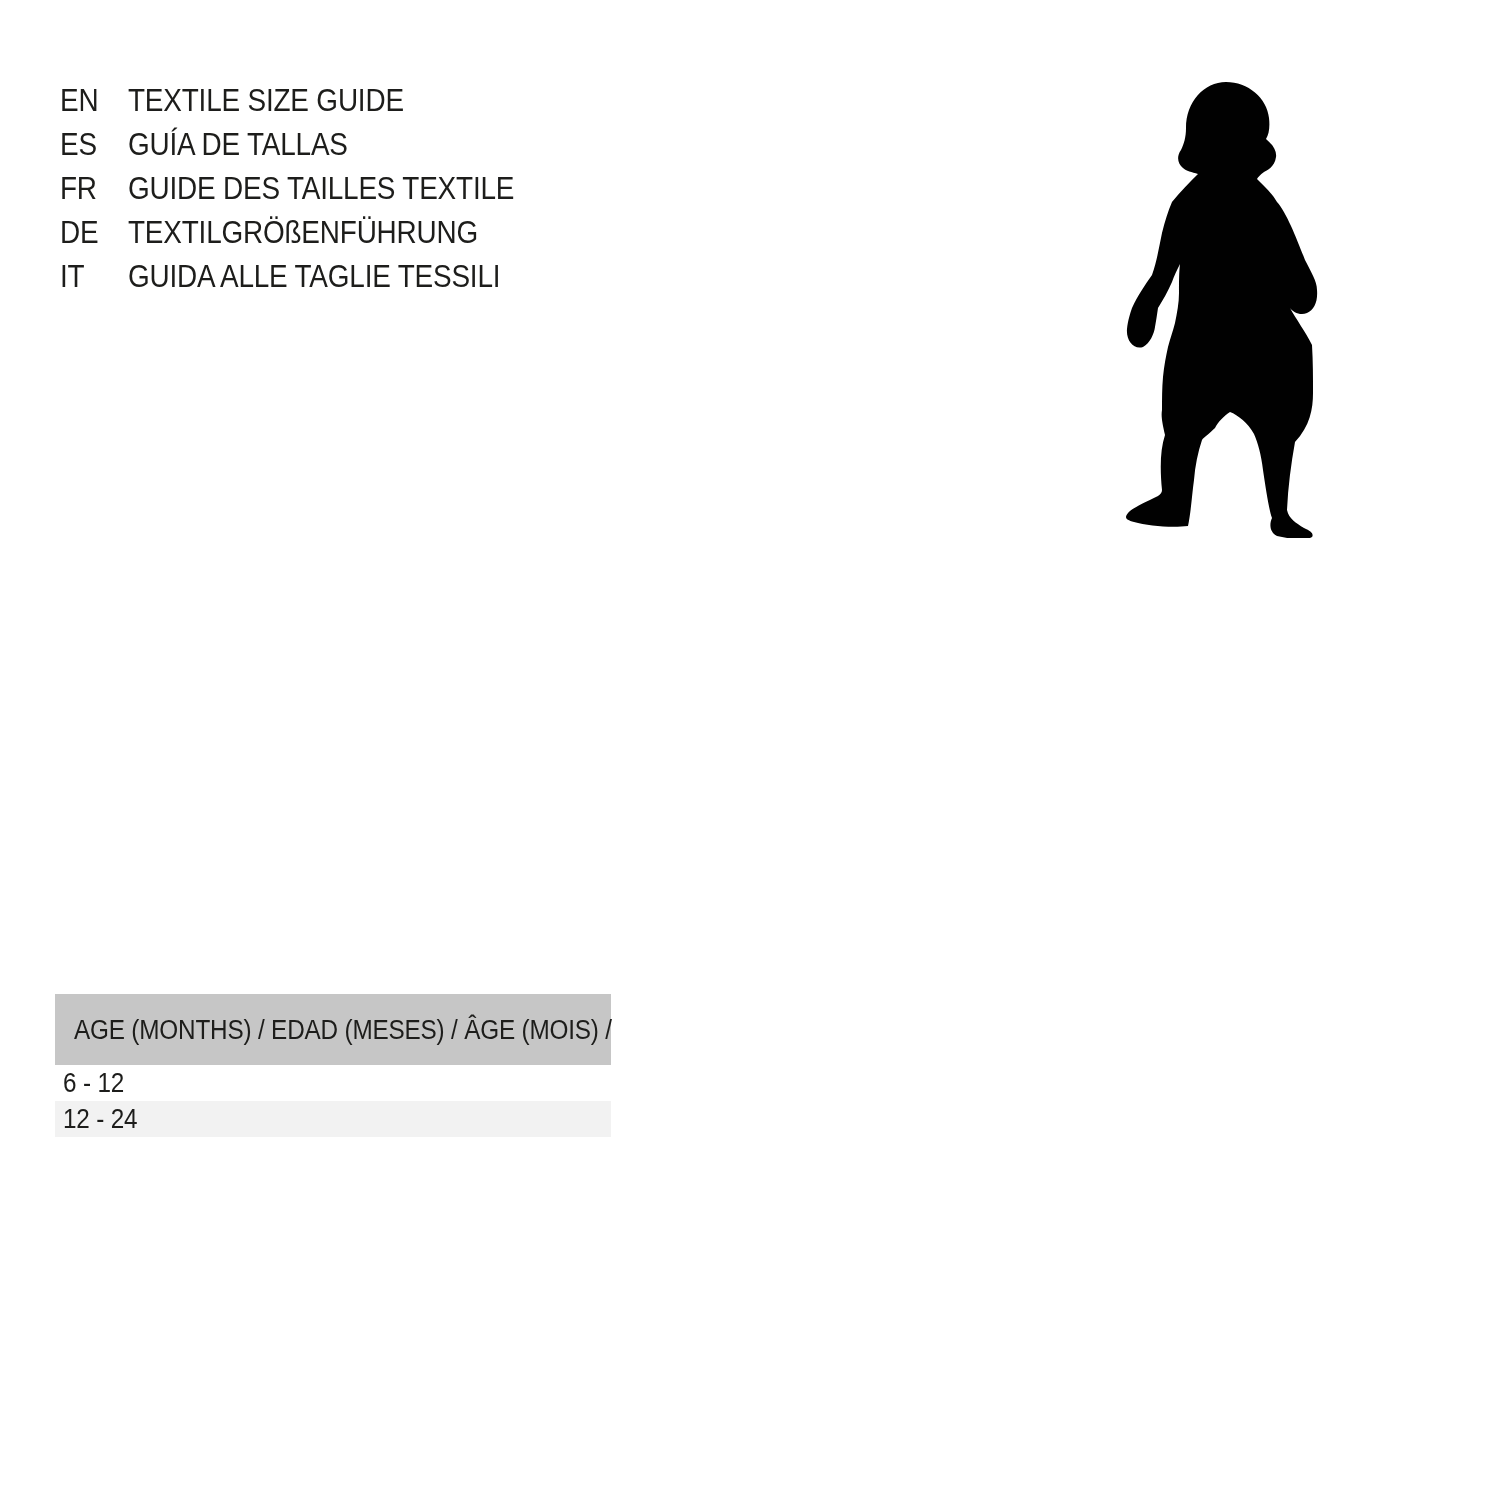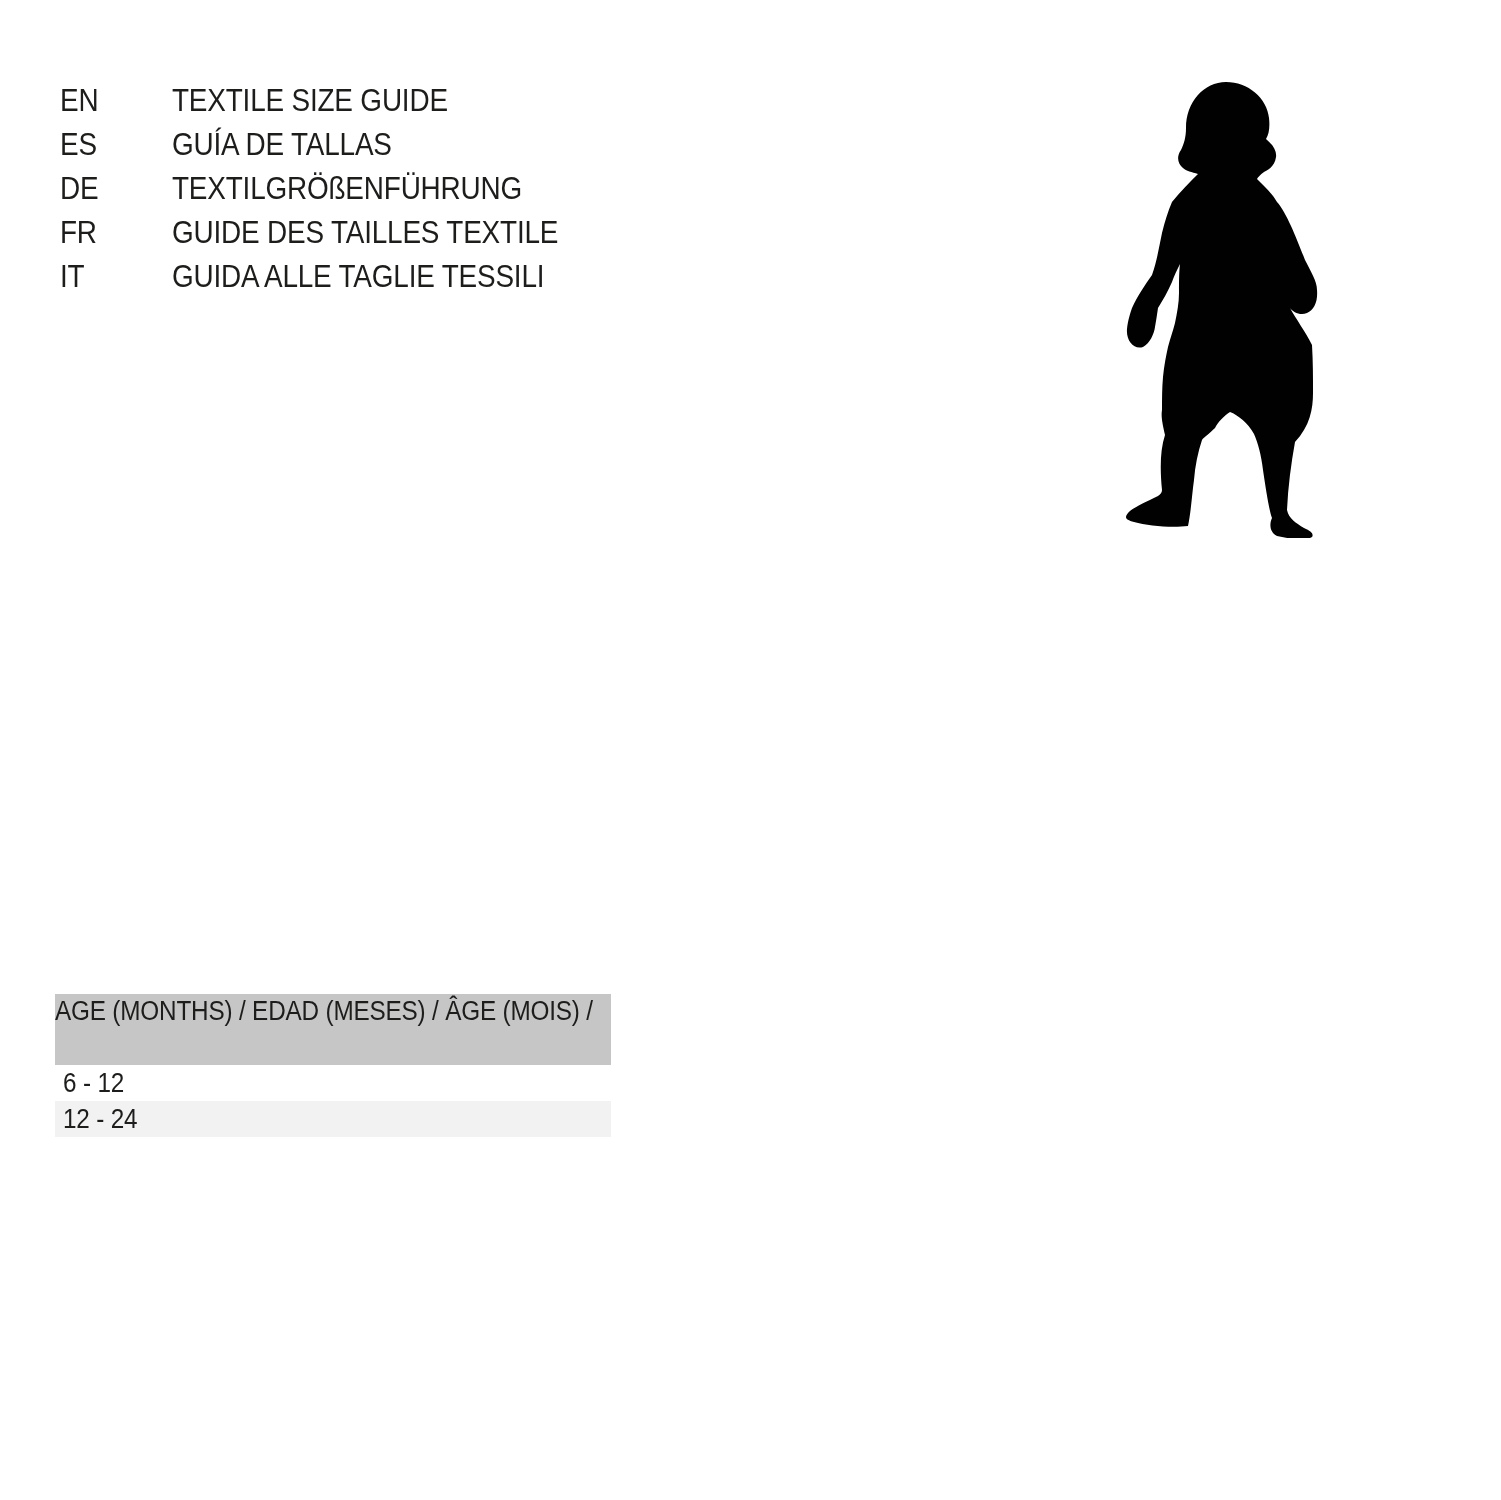--- a/index.html
+++ b/index.html
@@ -4,66 +4,66 @@
 <style>
   html,body{margin:0;padding:0;background:#ffffff;}
   .page{
     position:relative;width:1501px;height:1500px;background:#ffffff;
     font-family:"Liberation Sans",sans-serif;color:#1d1d1b;overflow:hidden;
   }
   
   .cx{display:inline-block;transform:scaleX(0.9);transform-origin:0 50%;white-space:nowrap;}
 
   .lang-list{position:absolute;left:60px;top:79px;}
-  .lang-row{display:flex;height:44px;line-height:44px;font-size:31px;letter-spacing:-0.2px;gap:44px;}
+  .lang-row{display:flex;height:44px;line-height:44px;font-size:31px;letter-spacing:-0.2px;}
   .lang-code{width:68px;flex:0 0 68px;}
 
   .category-title{
     position:absolute;left:60px;top:337px;margin:0;
     font-size:35px;font-weight:bold;line-height:44px;letter-spacing:-0.2px;
   }
 
   .figure{position:absolute;left:1124px;top:82px;width:196px;height:456px;}
   .figure svg{display:block;width:196px;height:456px;}
 
   .table-title{
     position:absolute;left:60px;top:933px;margin:0;
     font-size:30px;font-weight:normal;line-height:44px;letter-spacing:-0.2px;
   }
 
   .size-table{position:absolute;left:55px;top:994px;width:556px;font-size:27px;letter-spacing:-0.2px;}
   .thead{
-    background:#c6c6c6;height:71px;padding-left:0;box-sizing:border-box;
-    display:flex;flex-direction:column;justify-content:space-between;
+    background:#c6c6c6;height:71px;padding-left:19px;box-sizing:border-box;
+    display:flex;flex-direction:column;justify-content:center;
   }
   .hline{line-height:34px;}
   .trow{height:36px;line-height:36px;padding-left:8px;box-sizing:border-box;}
   .trow:nth-child(odd){background:#f2f2f2;}
 </style>
 </head>
 <body>
 
 <div class="page">
 
   <section class="lang-list">
     <div class="lang-row">
       <span class="lang-code"><span class="cx">EN</span></span>
       <span class="cx">TEXTILE SIZE GUIDE</span>
     </div>
     <div class="lang-row">
       <span class="lang-code"><span class="cx">ES</span></span>
       <span class="cx">GUÍA DE TALLAS</span>
     </div>
     <div class="lang-row">
+      <span class="lang-code"><span class="cx">FR</span></span>
+      <span class="cx">GUIDE DES TAILLES TEXTILE</span>
+    </div>
+    <div class="lang-row">
       <span class="lang-code"><span class="cx">DE</span></span>
       <span class="cx">TEXTILGRÖßENFÜHRUNG</span>
-    </div>
-    <div class="lang-row">
-      <span class="lang-code"><span class="cx">FR</span></span>
-      <span class="cx">GUIDE DES TAILLES TEXTILE</span>
     </div>
     <div class="lang-row">
       <span class="lang-code"><span class="cx">IT</span></span>
       <span class="cx">GUIDA ALLE TAGLIE TESSILI</span>
     </div>
   </section>
 
 
   <div class="figure">
     <svg viewBox="0 0 196 456" xmlns="http://www.w3.org/2000/svg" aria-hidden="true">

